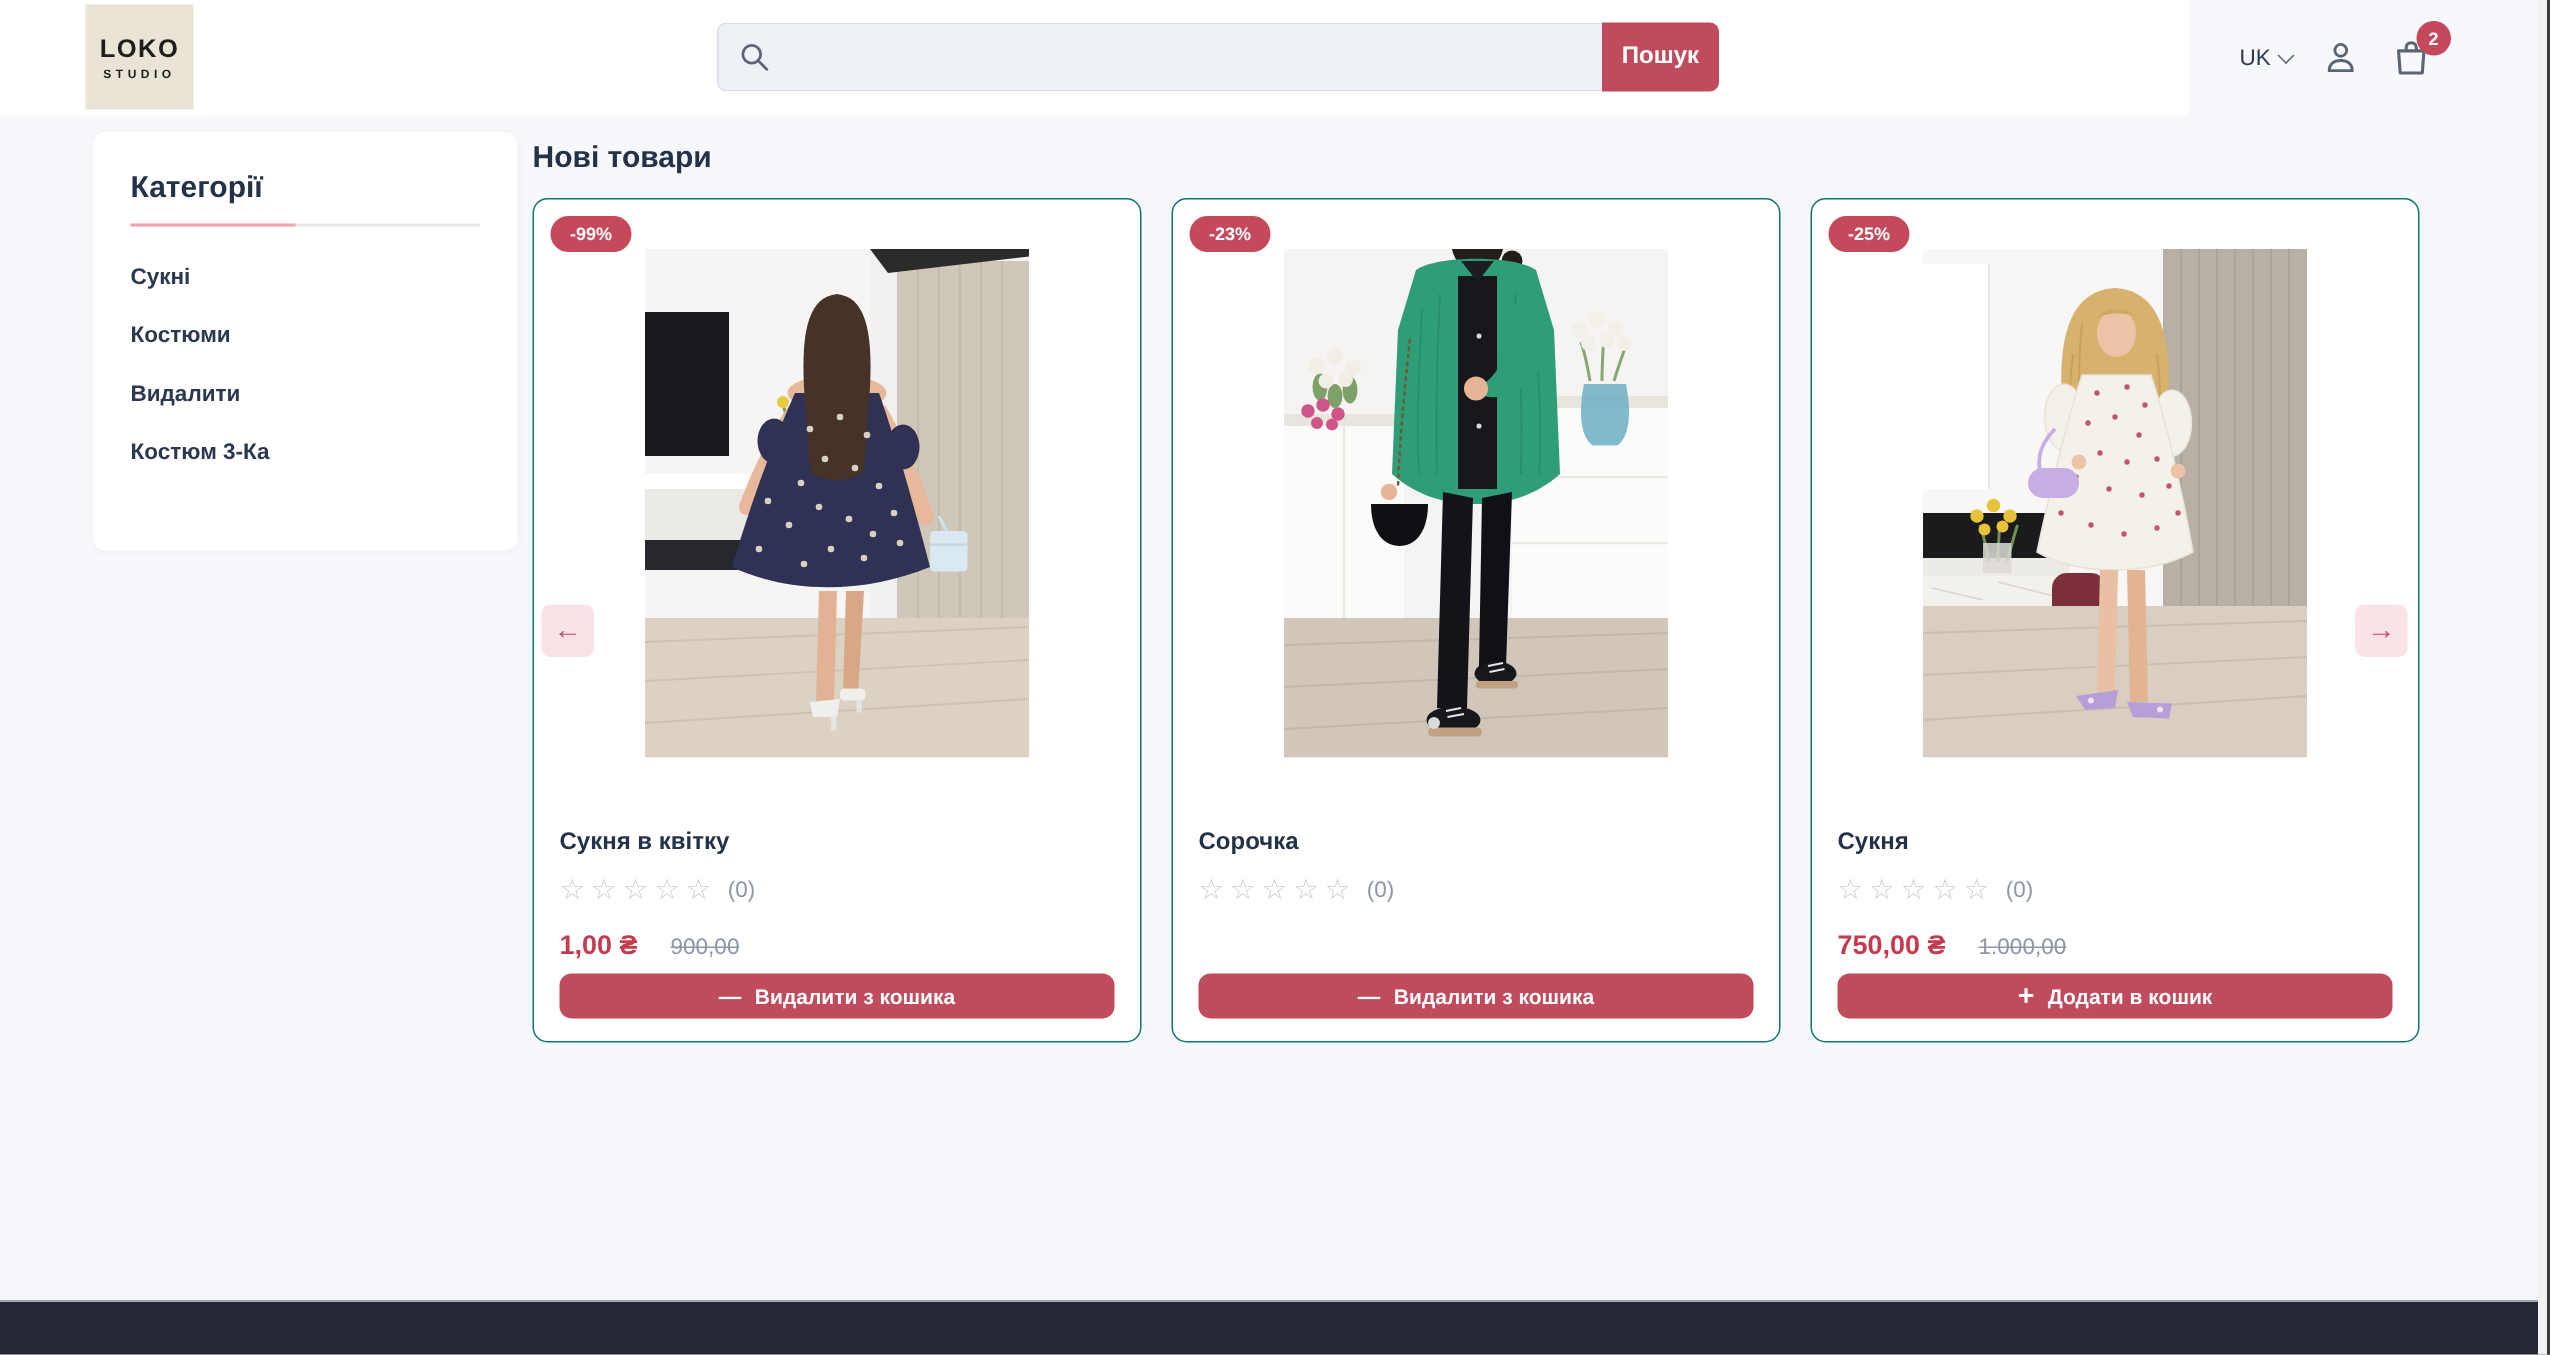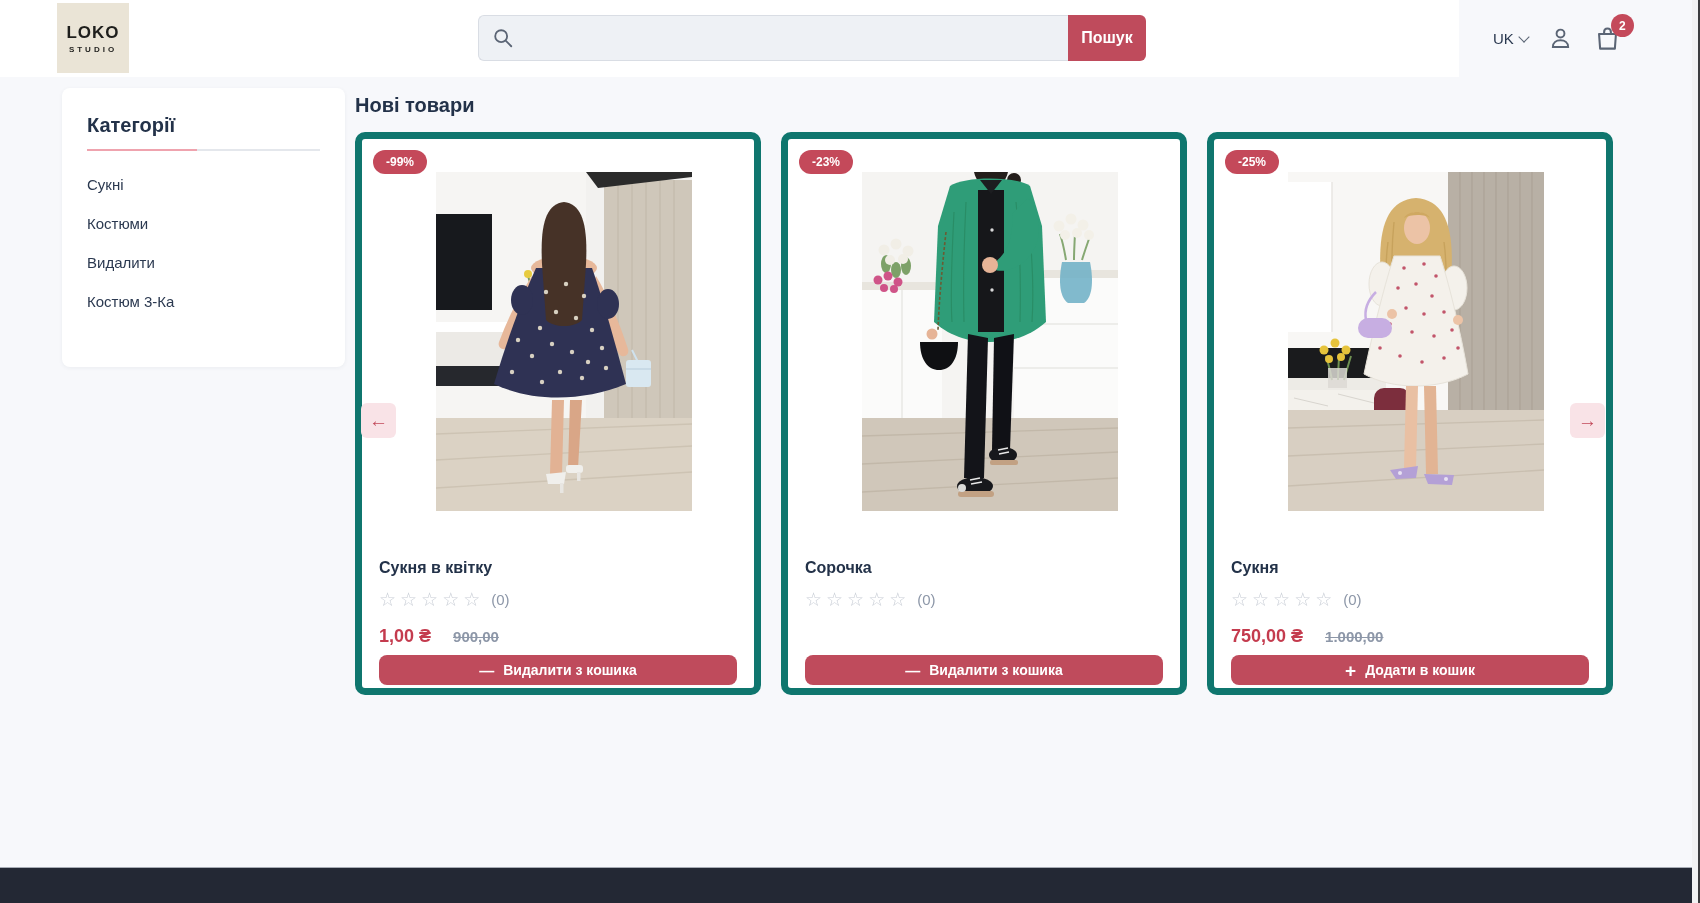--- a/index.html
+++ b/index.html
@@ -62,44 +62,44 @@
     position: absolute; left: 62px; top: 88px; width: 283px; height: 279px;
     background: #ffffff; border-radius: 8px; padding: 26px 25px;
     box-shadow: 0 1px 4px rgba(40,50,70,0.06);
   }
   .sidebar-title { font-size: 20px; font-weight: bold; color: #233249; margin-bottom: 12px; }
   .sidebar-rule { height: 2px; background: #e4e7ec; position: relative; margin-bottom: 14px; }
   .sidebar-rule::before {
     content: ""; position: absolute; left: 0; top: 0; height: 2px; width: 47%; background: #efa3ae;
   }
   .sidebar-item {
-    font-size: 15px; font-weight: normal; color: #2b3950; padding: 11px 0; cursor: pointer;
+    font-size: 15px; font-weight: bold; color: #2b3950; padding: 11px 0; cursor: pointer;
   }
 
   
   .main-title { position: absolute; left: 355px; top: 94px; font-size: 20px; font-weight: bold; color: #233249; }
   .cards { position: absolute; left: 355px; top: 132px; display: flex; gap: 20px; }
   .card {
     width: 406px; height: 563px; background: #ffffff;
-    border: 7px solid #0f766e; border-radius: 10px; position: relative;
+    border: 1px solid #0f766e; border-radius: 10px; position: relative;
   }
   .badge {
     position: absolute; left: 11px; top: 11px; z-index: 2;
     background: #c4495a; color: #fff; font-size: 12px; font-weight: bold;
     padding: 5px 13px; border-radius: 13px;
   }
   .photo { position: absolute; left: 74px; top: 33px; width: 256px; height: 339px; cursor: pointer; }
   .card-info { position: absolute; left: 17px; right: 17px; top: 420px; }
   .card-title { font-size: 16px; font-weight: bold; color: #233249; cursor: pointer; }
   .stars-row { display: flex; align-items: center; margin-top: 13px; }
   .star { font-size: 19px; color: #c9ced6; margin-right: 4px; line-height: 1; }
   .rating-count { font-size: 15px; color: #8d97a8; margin-left: 7px; }
   .price-row { display: flex; align-items: baseline; gap: 22px; margin-top: 17px; }
   .price { font-size: 18px; font-weight: bold; color: #c43b4e; }
-  .old-price { font-size: 15px; font-weight: bold; color: #8d97a8; text-decoration: line-through; }
+  .old-price { font-size: 15px; font-weight: normal; color: #8d97a8; text-decoration: line-through; }
   .card-btn {
     position: absolute; left: 17px; right: 17px; top: 516px; height: 30px;
     background: #bf4b5c; color: #ffffff; border: none; border-radius: 8px;
     font-size: 14px; font-weight: bold; display: flex; align-items: center;
     justify-content: center; gap: 9px; cursor: pointer; font-family: inherit;
   }
   .btn-icon { font-size: 15px; font-weight: bold; line-height: 1; }
   .btn-icon.plus { font-size: 19px; }
 
   .nav-arrow {

